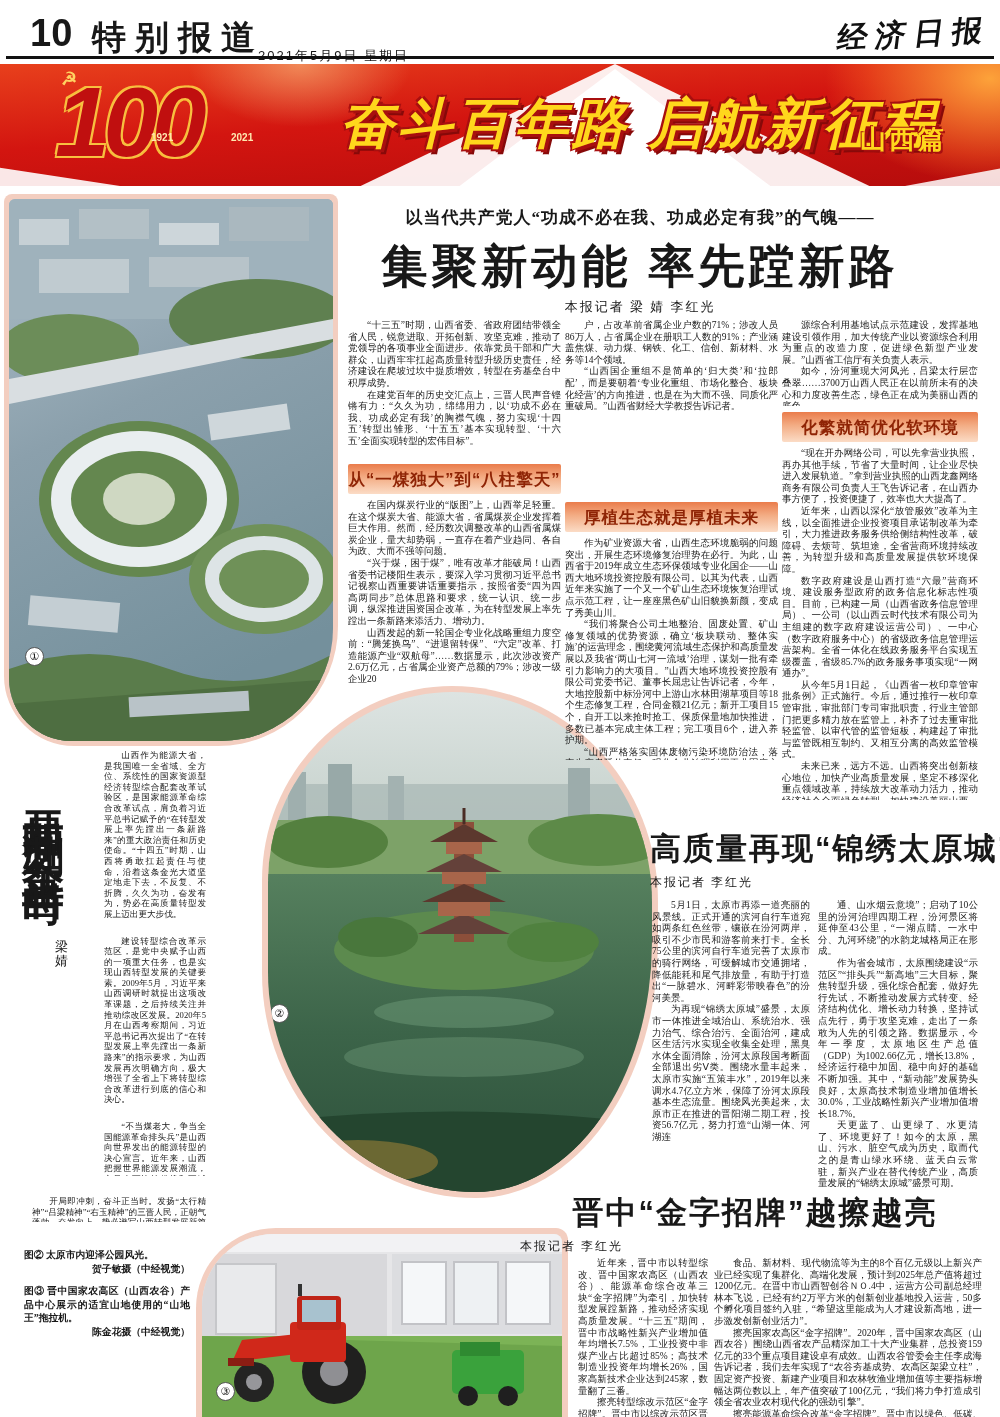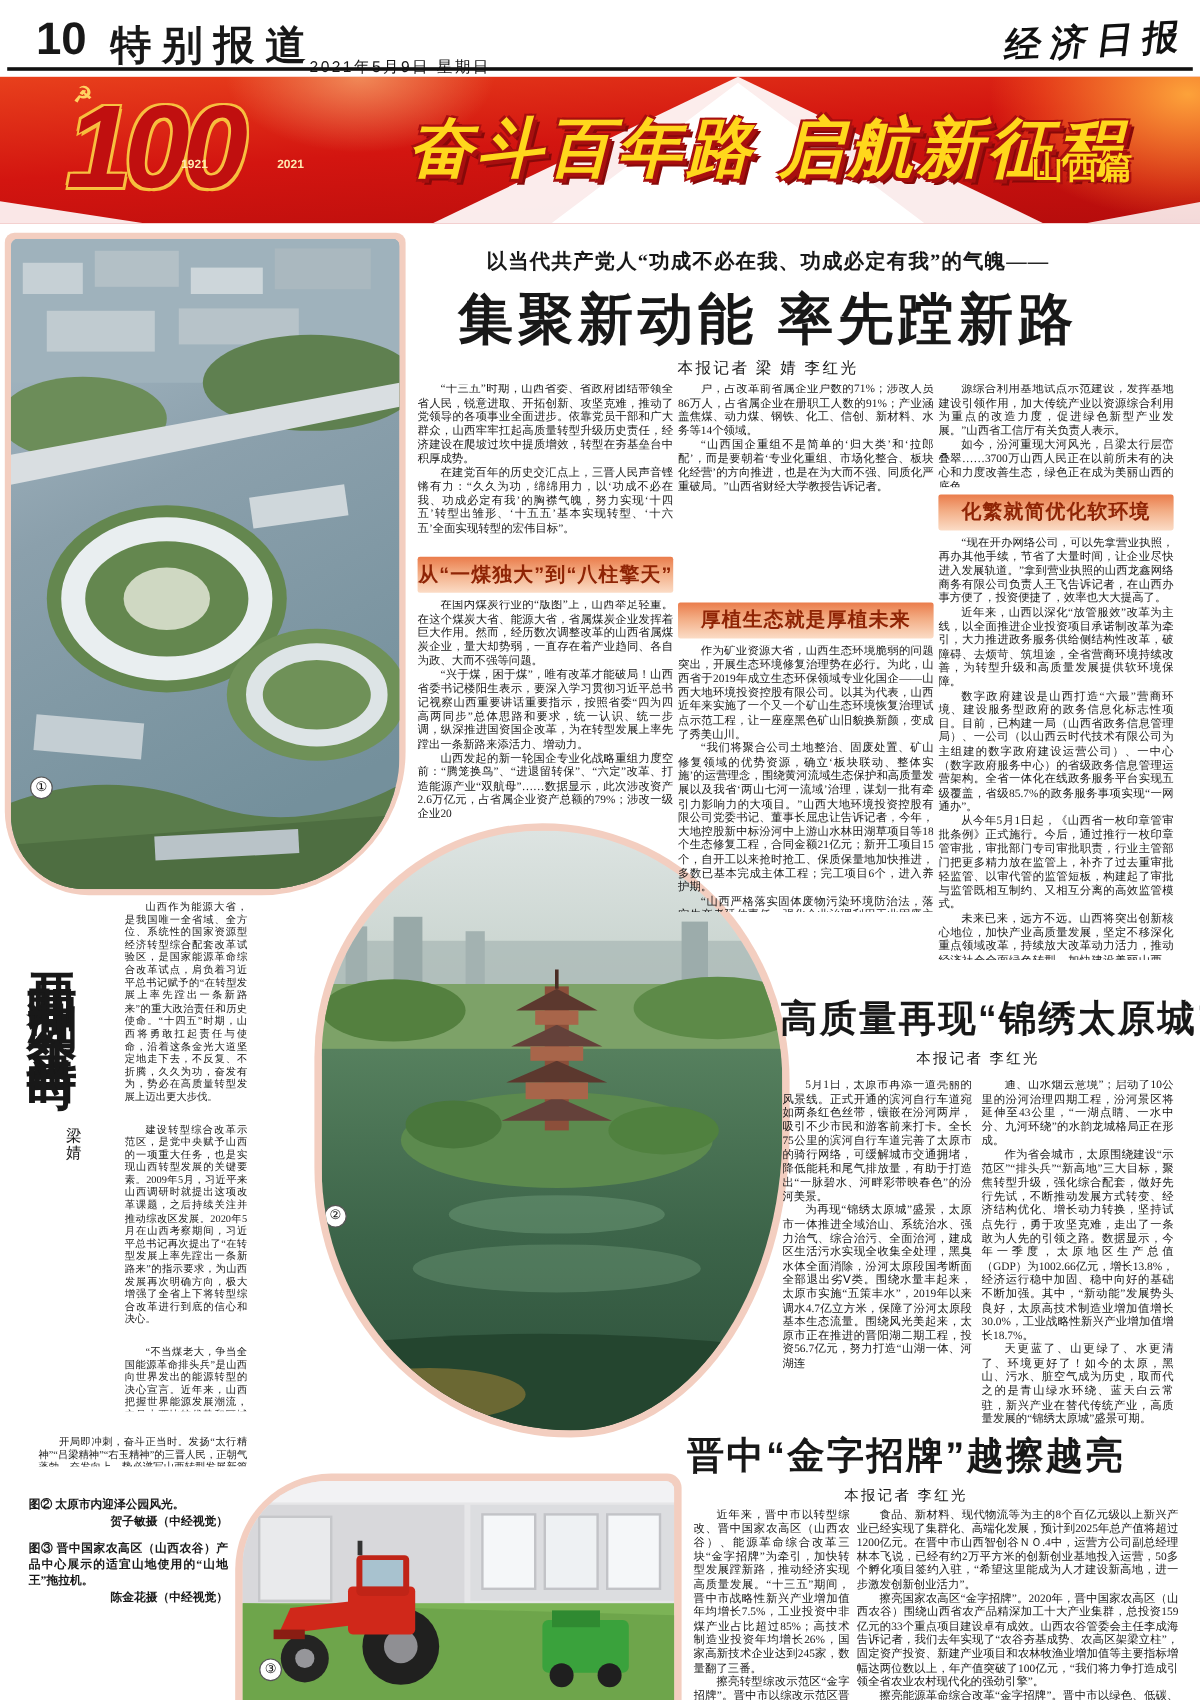--- a/index.html
+++ b/index.html
@@ -48,21 +48,21 @@
         background:linear-gradient(180deg,#ea7c4b 0%,#f3ad85 45%,#fbdcc6 100%);
         border-radius:2px;}
   
   .v-head{writing-mode:vertical-rl;font-family:"Liberation Sans",sans-serif;font-weight:bold;
           font-size:42px;letter-spacing:6px;line-height:58px;}
   .v-author{writing-mode:vertical-rl;font-size:13px;letter-spacing:6px;font-family:"Liberation Serif",serif;}
   .opinion-col{font-size:8.6px;line-height:10.6px;text-align:justify;overflow:hidden;}
   .opinion-col p{margin:16px;text-indent:2em;}
   
   .headline2{font-family:"Liberation Sans",sans-serif;font-weight:bold;font-size:31px;letter-spacing:2px;white-space:nowrap;text-align:center;}
-  .byline2{font-size:12px;letter-spacing:2px;text-align:center;}
+  .byline2{font-size:12px;letter-spacing:2px;}
   
   .photo-frame{background:#f3cec0;}
   .photo{overflow:hidden;position:relative;}
   .badge{position:absolute;width:17px;height:17px;border-radius:50%;background:#fff;border:1px solid #555;
          font-family:"Liberation Sans",sans-serif;font-size:11px;line-height:17px;text-align:center;color:#111;}
   
   .caption{font-size:9.8px;line-height:13.5px;font-weight:bold;text-align:justify;}
   .caption .credit{display:block;text-align:right;font-weight:bold;}
   .caption-group{margin-bottom:9px;}
 </style>

